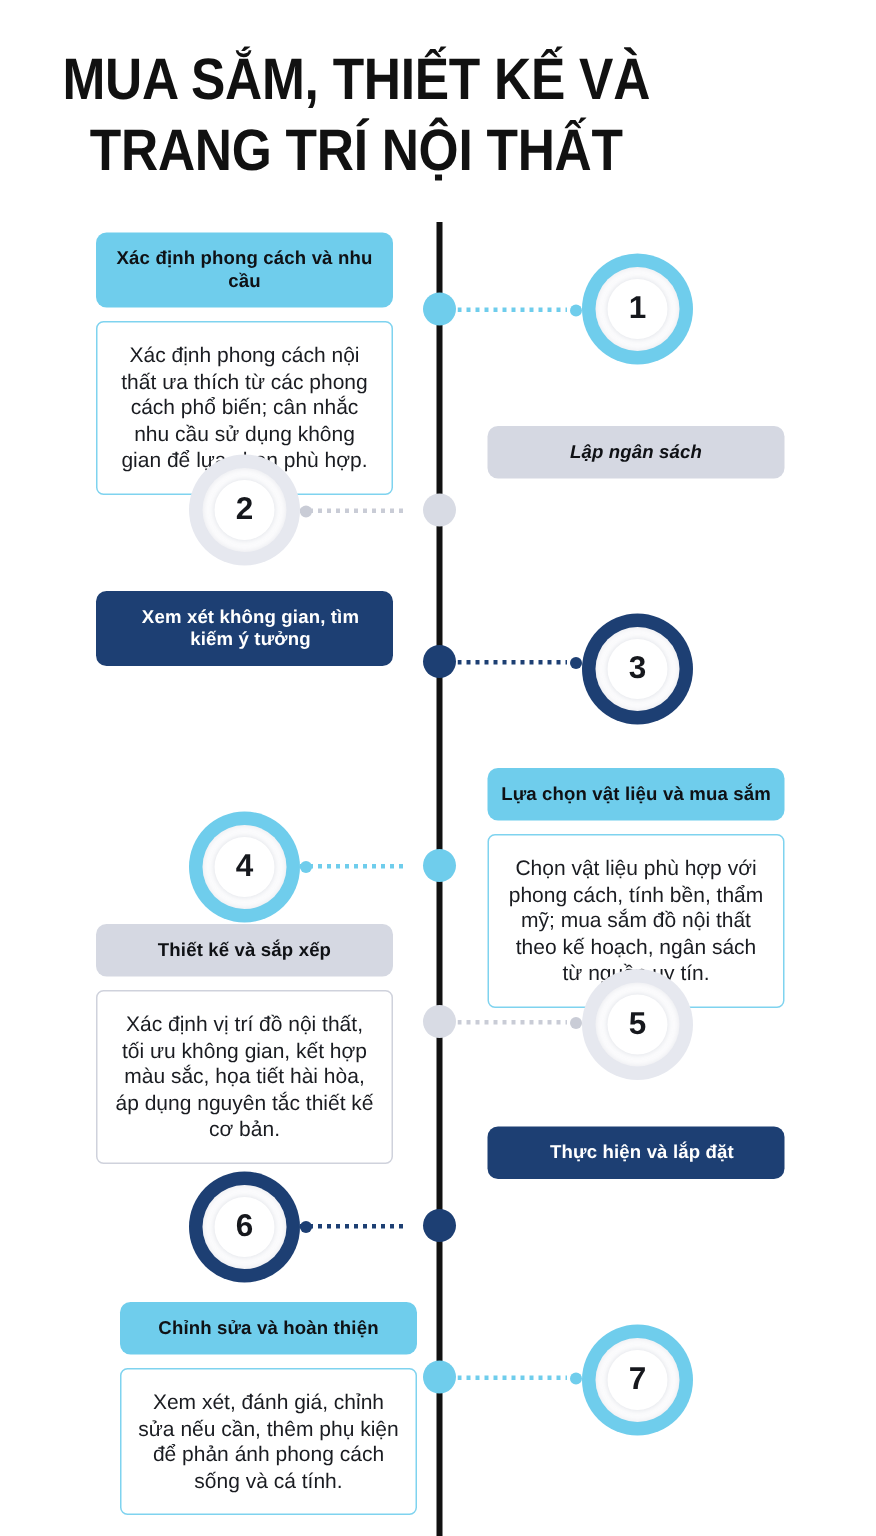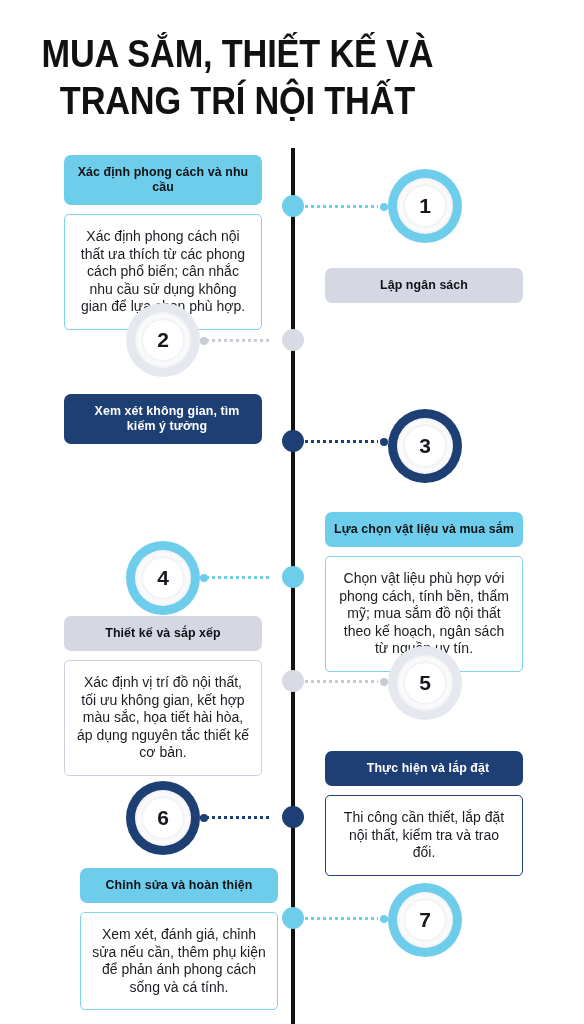--- a/index.html
+++ b/index.html
@@ -192,21 +192,21 @@
         <span class="ring-outer"></span>
         <span class="ring-mid"></span>
         <span class="ring-inner"></span>
         <span class="num">1</span>
       </div>
       <div class="spine-dot blue" style="top: 195px;"></div>
       <div class="connector blue right" style="top: 205px; left: 305px; width: 83px;">
         <span class="dline"></span>
         <span class="endcap"></span>
       </div>
-      <div class="step-card" style="top: 268px; left: 325px;">
+      <div class="step-card" style="top: 284px; left: 325px; font-style: italic;">
         <div class="step-header grey">Lập ngân sách</div>
       </div>
       <div class="medallion grey" style="top: 303px; left: 126px;">
         <span class="ring-outer"></span>
         <span class="ring-mid"></span>
         <span class="ring-inner"></span>
         <span class="num">2</span>
       </div>
       <div class="spine-dot grey" style="top: 329px;"></div>
       <div class="connector grey left" style="top: 339px; left: 200px; width: 81px;">
@@ -252,21 +252,20 @@
         <span class="ring-inner"></span>
         <span class="num">5</span>
       </div>
       <div class="spine-dot grey" style="top: 670px;"></div>
       <div class="connector grey right" style="top: 680px; left: 305px; width: 83px;">
         <span class="dline"></span>
         <span class="endcap"></span>
       </div>
       <div class="step-card" style="top: 751px; left: 325px;">
         <div class="step-header navy">Thực hiện và lắp đặt</div>
-        <div class="step-body navy">Thi công cần thiết, lắp đặt nội thất, kiểm tra và trao đổi.</div>
       </div>
       <div class="medallion navy" style="top: 781px; left: 126px;">
         <span class="ring-outer"></span>
         <span class="ring-mid"></span>
         <span class="ring-inner"></span>
         <span class="num">6</span>
       </div>
       <div class="spine-dot navy" style="top: 806px;"></div>
       <div class="connector navy left" style="top: 816px; left: 200px; width: 81px;">
         <span class="dline"></span>

